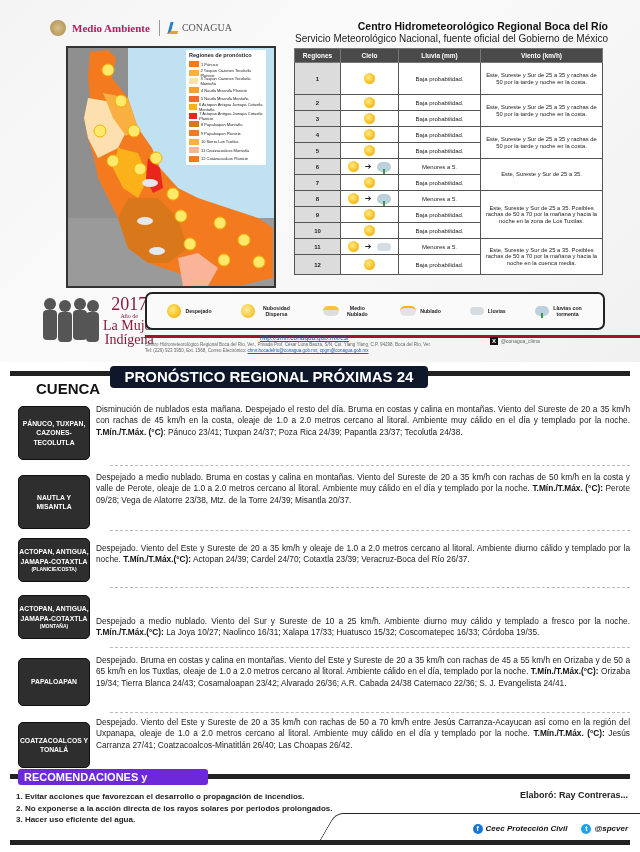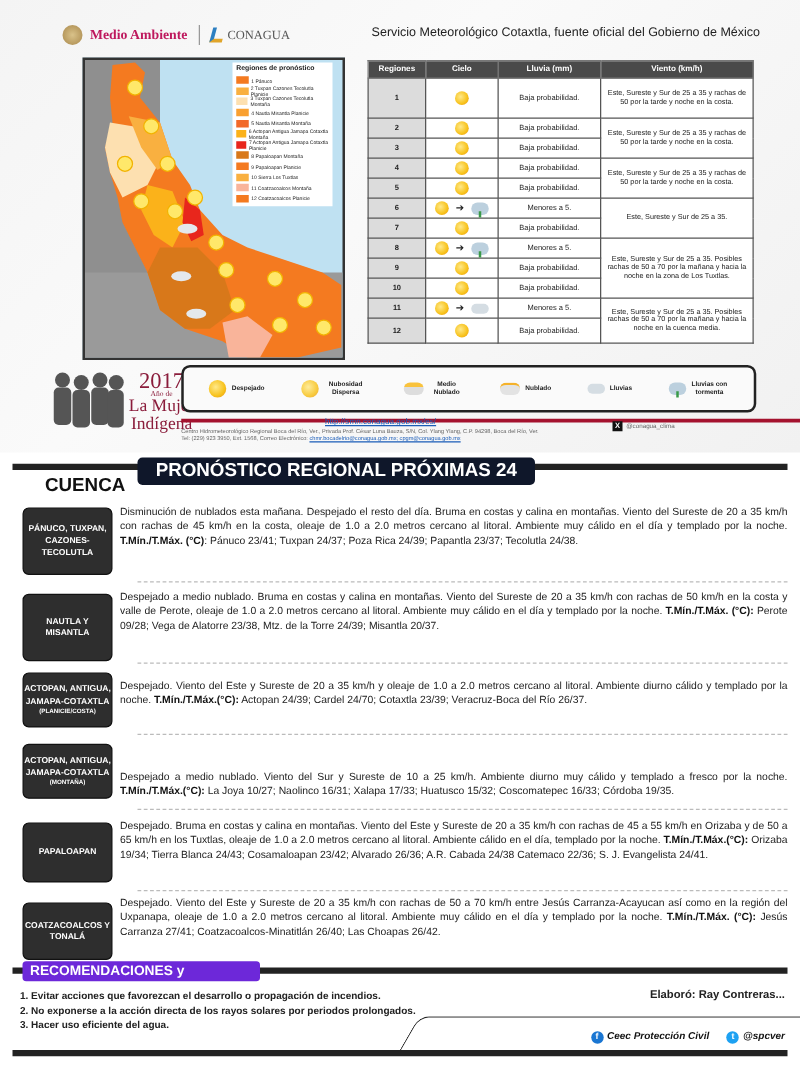--- a/index.html
+++ b/index.html
@@ -2,21 +2,21 @@
 <html><head>
 <meta charset="utf-8">
 <style>
 *{box-sizing:border-box;margin:0;padding:0}
 body{width:640px;height:852px;background:#fff;font-family:"Liberation Sans",sans-serif;color:#222;position:relative;overflow:hidden}
 .top{position:absolute;left:0;top:0;width:640px;height:362px;background:linear-gradient(135deg,#f4f4f4,#fafafa 40%,#f1f1f1)}
 .logo{position:absolute;left:50px;top:20px;display:flex;align-items:center;gap:6px}
 .seal{width:16px;height:16px;border-radius:50%;background:radial-gradient(circle,#d9c28a,#a8874a);}
 .ma{font-family:"Liberation Serif",serif;font-weight:bold;font-size:11px;color:#be185d}
 .sep{width:1px;height:16px;background:#999;margin:0 3px}
-.cona{font-family:"Liberation Serif",serif;font-size:10px;color:#555;display:flex;align-items:center;gap:3px}
+.cona{font-family:"Liberation Serif",serif;font-size:10px;color:#555;display:flex;gap:3px}
 .cona-icon{width:10px;height:12px;border-left:3px solid #2c7fc1;border-bottom:3px solid #e0a52b;transform:skewX(-15deg)}
 .hdr-title{position:absolute;right:32px;top:20px;text-align:right}
 .hdr-title .t1{font-weight:bold;font-size:10.5px;color:#111}
 .hdr-title .t2{font-size:10px;color:#222;margin-top:1px}
 .map{position:absolute;left:66px;top:46px;width:210px;height:242px;border:2px solid #333;background:#bfe1f2;overflow:hidden}
 .map svg{position:absolute;left:0;top:0}
 .legend{position:absolute;left:118px;top:2px;width:80px;background:#fff;padding:2px 3px;font-size:4px}
 .legend .lt{font-size:5.5px;font-weight:bold;margin-bottom:2px}
 .legend .li{display:flex;align-items:center;gap:2px;height:8.6px}
 .legend .sw{width:10px;height:6px}
@@ -76,21 +76,22 @@
     <div class="ma">Medio Ambiente</div>
   </div>
   <div class="sep"></div>
   <div class="cona">
     <span class="cona-icon"></span>
     <span>CONAGUA</span>
   </div>
 </div>
 
 <div class="hdr-title">
-  <div class="t2">Servicio Meteorológico Cotaxtla, fuente oficial del Gobierno de México</div>
+  <div class="t1">Centro Hidrometeorológico Regional Boca del Río</div>
+  <div class="t2">Servicio Meteorológico Nacional, fuente oficial del Gobierno de México</div>
 </div>
 
 <div class="map">
   <svg width="210" height="242" viewBox="0 0 210 242">
     <rect x="0" y="0" width="60" height="242" fill="#8f8f8f"></rect>
     <rect x="0" y="170" width="210" height="72" fill="#9a9a9a"></rect>
     <path d="M22 4 L40 2 L48 10 L44 30 L60 50 L70 80 L84 100 L92 120 L110 140 L130 150 L160 160 L190 170 L205 180 L205 230 L170 238 L130 238 L110 225 L80 215 L60 200 L50 170 L40 150 L30 130 L26 110 L20 90 L16 70 L22 50 L20 30 Z" fill="#f47a20"></path>
     <path d="M20 50 L50 55 L60 80 L50 100 L30 110 L20 90 L16 70 Z" fill="#fde0b0"></path>
     <path d="M35 45 L60 50 L70 80 L58 88 L45 70 Z" fill="#f9b040"></path>
     <path d="M50 100 L70 105 L80 130 L70 150 L55 140 L45 120 Z" fill="#fbb21a"></path>

